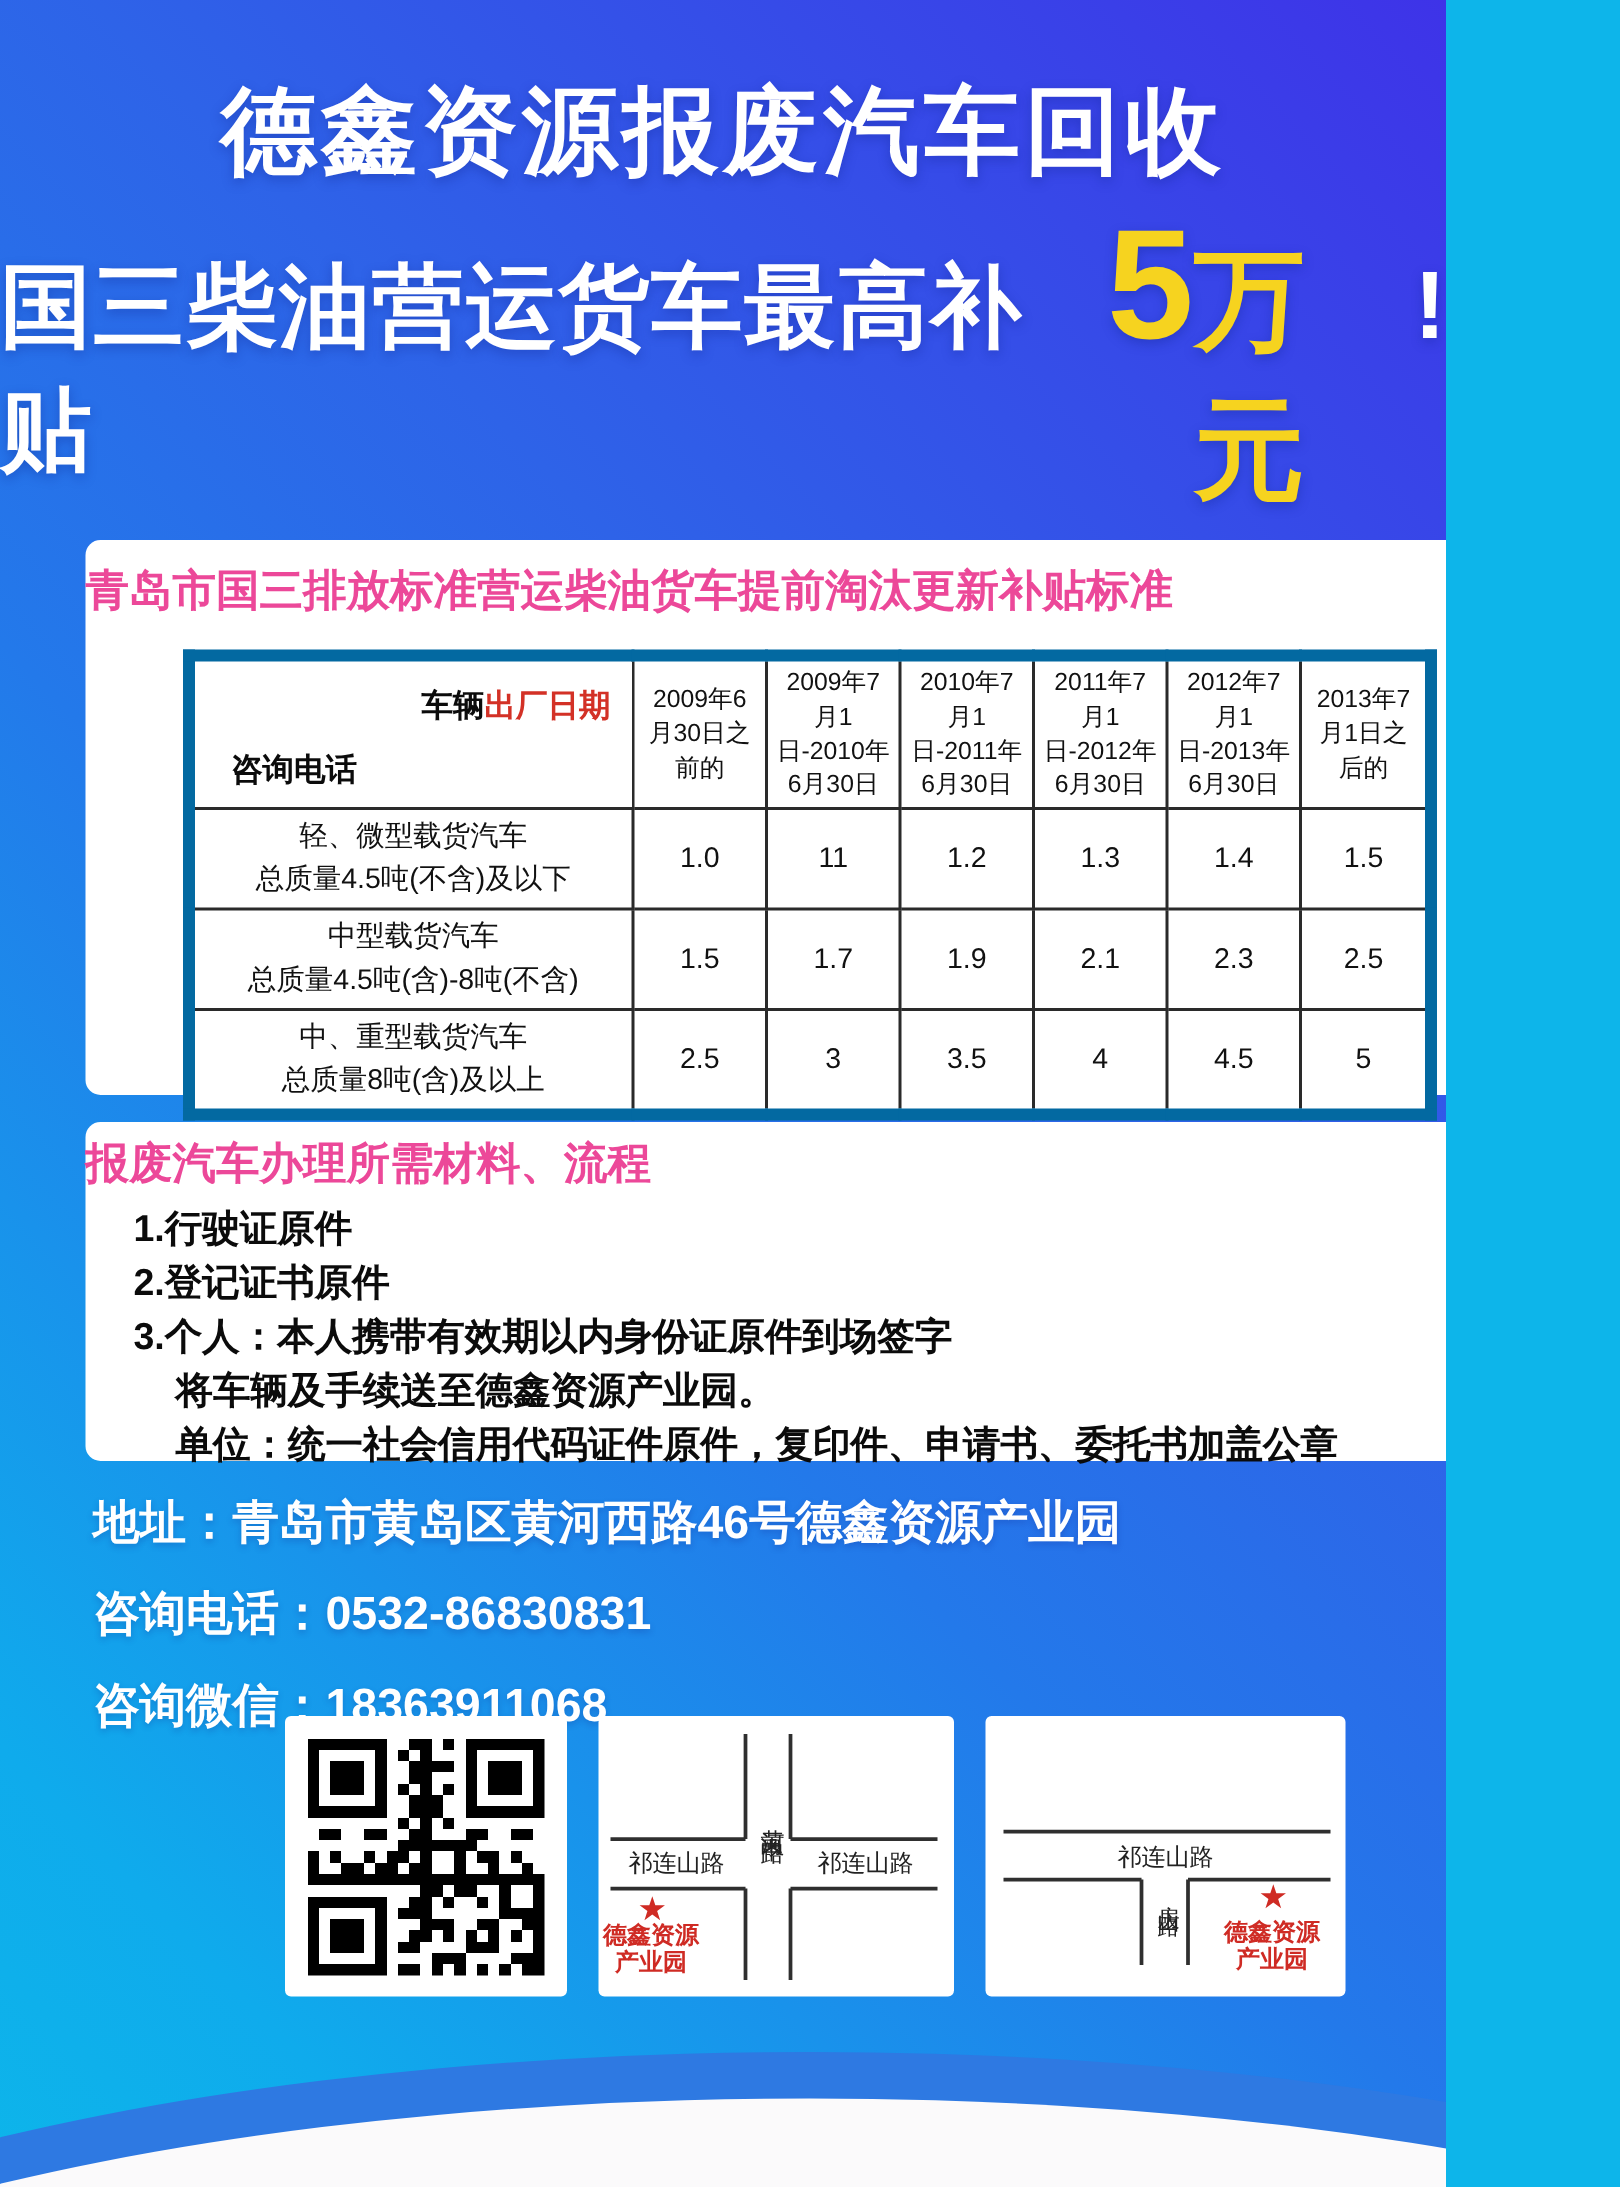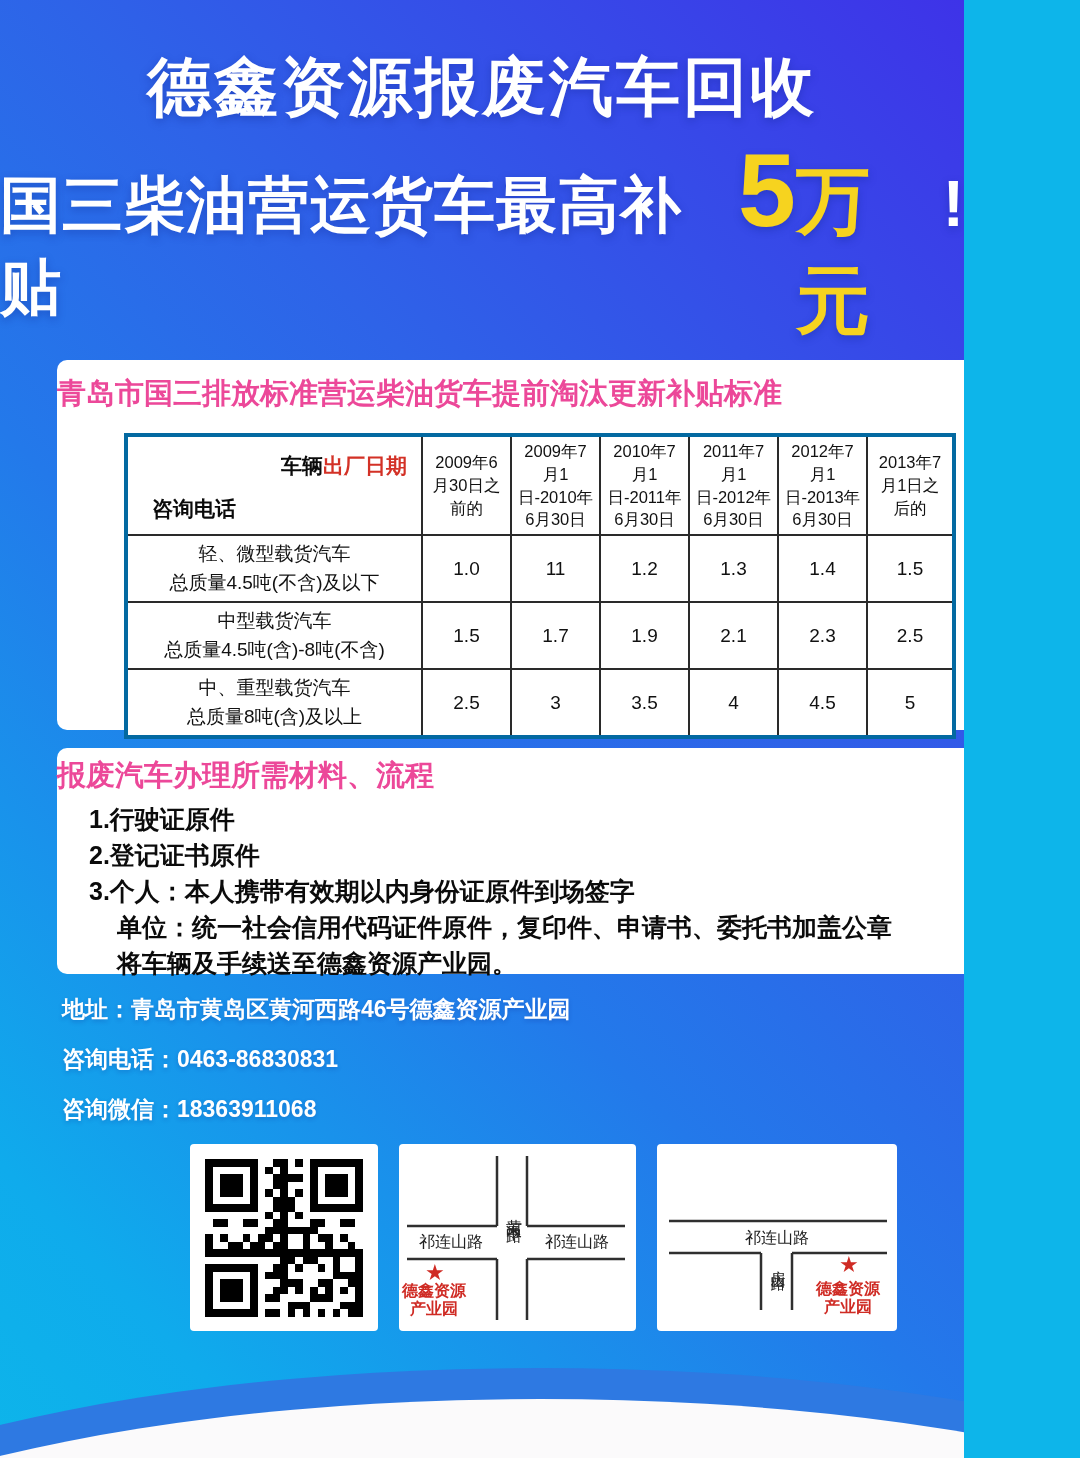--- a/index.html
+++ b/index.html
@@ -33,37 +33,37 @@
   
   .card { position:absolute; left:57px; width:966px; background:#ffffff; border-radius:10px; }
   .card1 { top:360px; height:370px; }
   .card2 { top:748px; height:226px; }
   .card-title { text-align:left; font-size:29px; font-weight:700; color:#ec4899; }
   .card1 .card-title { padding-top:14px; }
   .card2 .card-title { padding-top:8px; }
   
   table.subsidy { border-collapse:collapse; table-layout:fixed; width:828px; margin:19px auto 0; }
   table.subsidy td { border:2px solid #2a2a2a; text-align:center; vertical-align:middle; color:#111; background:#fff; }
-  table.subsidy { border:4px solid #0369a1; }
+  table.subsidy { border:8px solid #0369a1; }
   td.corner { position:relative; height:84px;
     background-image:linear-gradient(to bottom right,transparent calc(50% - 1px),#2a2a2a calc(50% - 1px),#2a2a2a calc(50% + 1px),transparent calc(50% + 1px));
   }
   .corner-top { position:absolute; top:15px; right:14px; font-size:21px; font-weight:700; color:#0b0b0b; }
   .corner-top .red { color:#d33126; }
   .corner-bottom { position:absolute; bottom:11px; left:24px; font-size:21px; font-weight:700; color:#0b0b0b; }
   td.colhead { font-size:16.5px; line-height:1.38; padding:3px 5px; height:84px; }
   td.rowlabel { font-size:19px; line-height:1.5; padding:4px 6px; height:59px; }
   td.val { font-size:19px; }
   
   .mat-list { margin:5px 0 0 32px; }
   .mat-item { font-size:25px; line-height:36px; font-weight:700; color:#0b0b0b; }
   .mat-item.indent { margin-left:28px; }
   
   .contact { position:absolute; top:994px; left:62px; color:#ffffff; font-weight:700; }
-  .contact-line { font-size:23px; margin-bottom:19px; text-shadow:0 2px 4px rgba(15,35,140,.25); }
+  .contact-line { font-size:31px; margin-bottom:19px; text-shadow:0 2px 4px rgba(15,35,140,.25); }
   
   .panels { position:absolute; top:1144px; left:190px; display:flex; gap:21px; }
   .panel { background:#ffffff; border-radius:4px; height:187px; position:relative; }
   .panel-qr { width:188px; display:flex; align-items:center; justify-content:center; }
   .panel-map1 { width:237px; }
   .panel-map2 { width:240px; }
   .map-label { position:absolute; font-size:16px; color:#222; font-weight:500; white-space:nowrap; }
   .map-label.vert { writing-mode:vertical-rl; letter-spacing:3px; }
   .map-poi { position:absolute; color:#cf2b24; font-weight:700; font-size:16px; text-align:center; line-height:1.15; }
   .map-star { position:absolute; color:#cf2b24; font-size:22px; line-height:1; }
@@ -151,28 +151,28 @@
     </tbody>
       </table>
   </div>
 
   <div class="card card2">
     <div class="card-title">报废汽车办理所需材料、流程</div>
     <div class="mat-list">
       <div class="mat-item">1.行驶证原件</div>
       <div class="mat-item">2.登记证书原件</div>
       <div class="mat-item">3.个人：本人携带有效期以内身份证原件到场签字</div>
+      <div class="mat-item indent">将车辆及手续送至德鑫资源产业园。</div>
       <div class="mat-item indent">单位：统一社会信用代码证件原件，复印件、申请书、委托书加盖公章</div>
-      <div class="mat-item indent">将车辆及手续送至德鑫资源产业园。</div>
     </div>
   </div>
 
   <div class="contact">
     <div class="contact-line">地址：青岛市黄岛区黄河西路46号德鑫资源产业园</div>
-    <div class="contact-line">咨询电话：0463-86830831</div>
+    <div class="contact-line">咨询电话：0532-86830831</div>
     <div class="contact-line">咨询微信：18363911068</div>
   </div>
 
   <div class="panels">
 
     <div class="panel panel-qr">
       <svg width="158" height="158" viewBox="0 0 21 21" shape-rendering="crispEdges">
         <rect x="0" y="0" width="21" height="21" fill="#ffffff"></rect>
         <g fill="#000000">
           <rect x="0" y="0" width="7" height="7"></rect>

